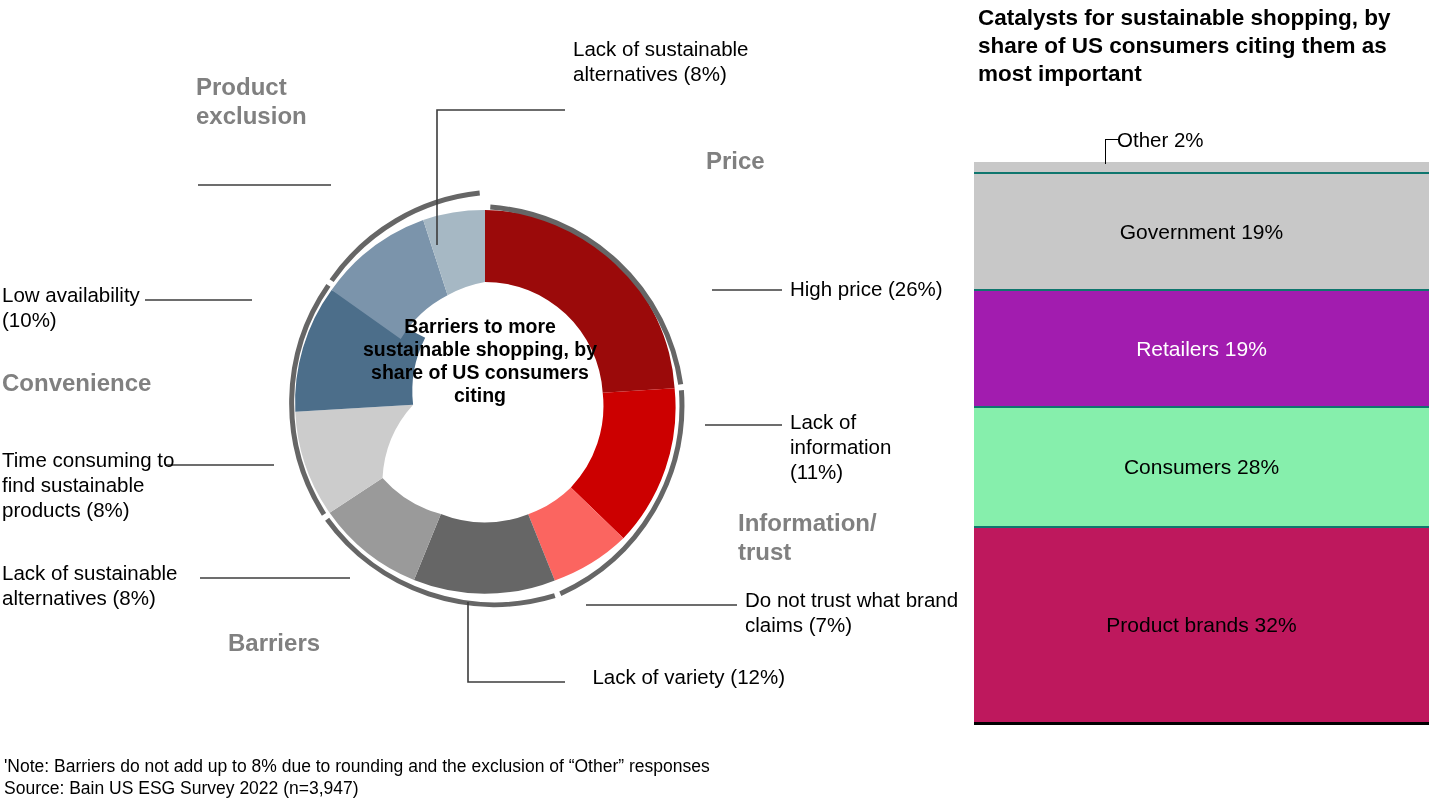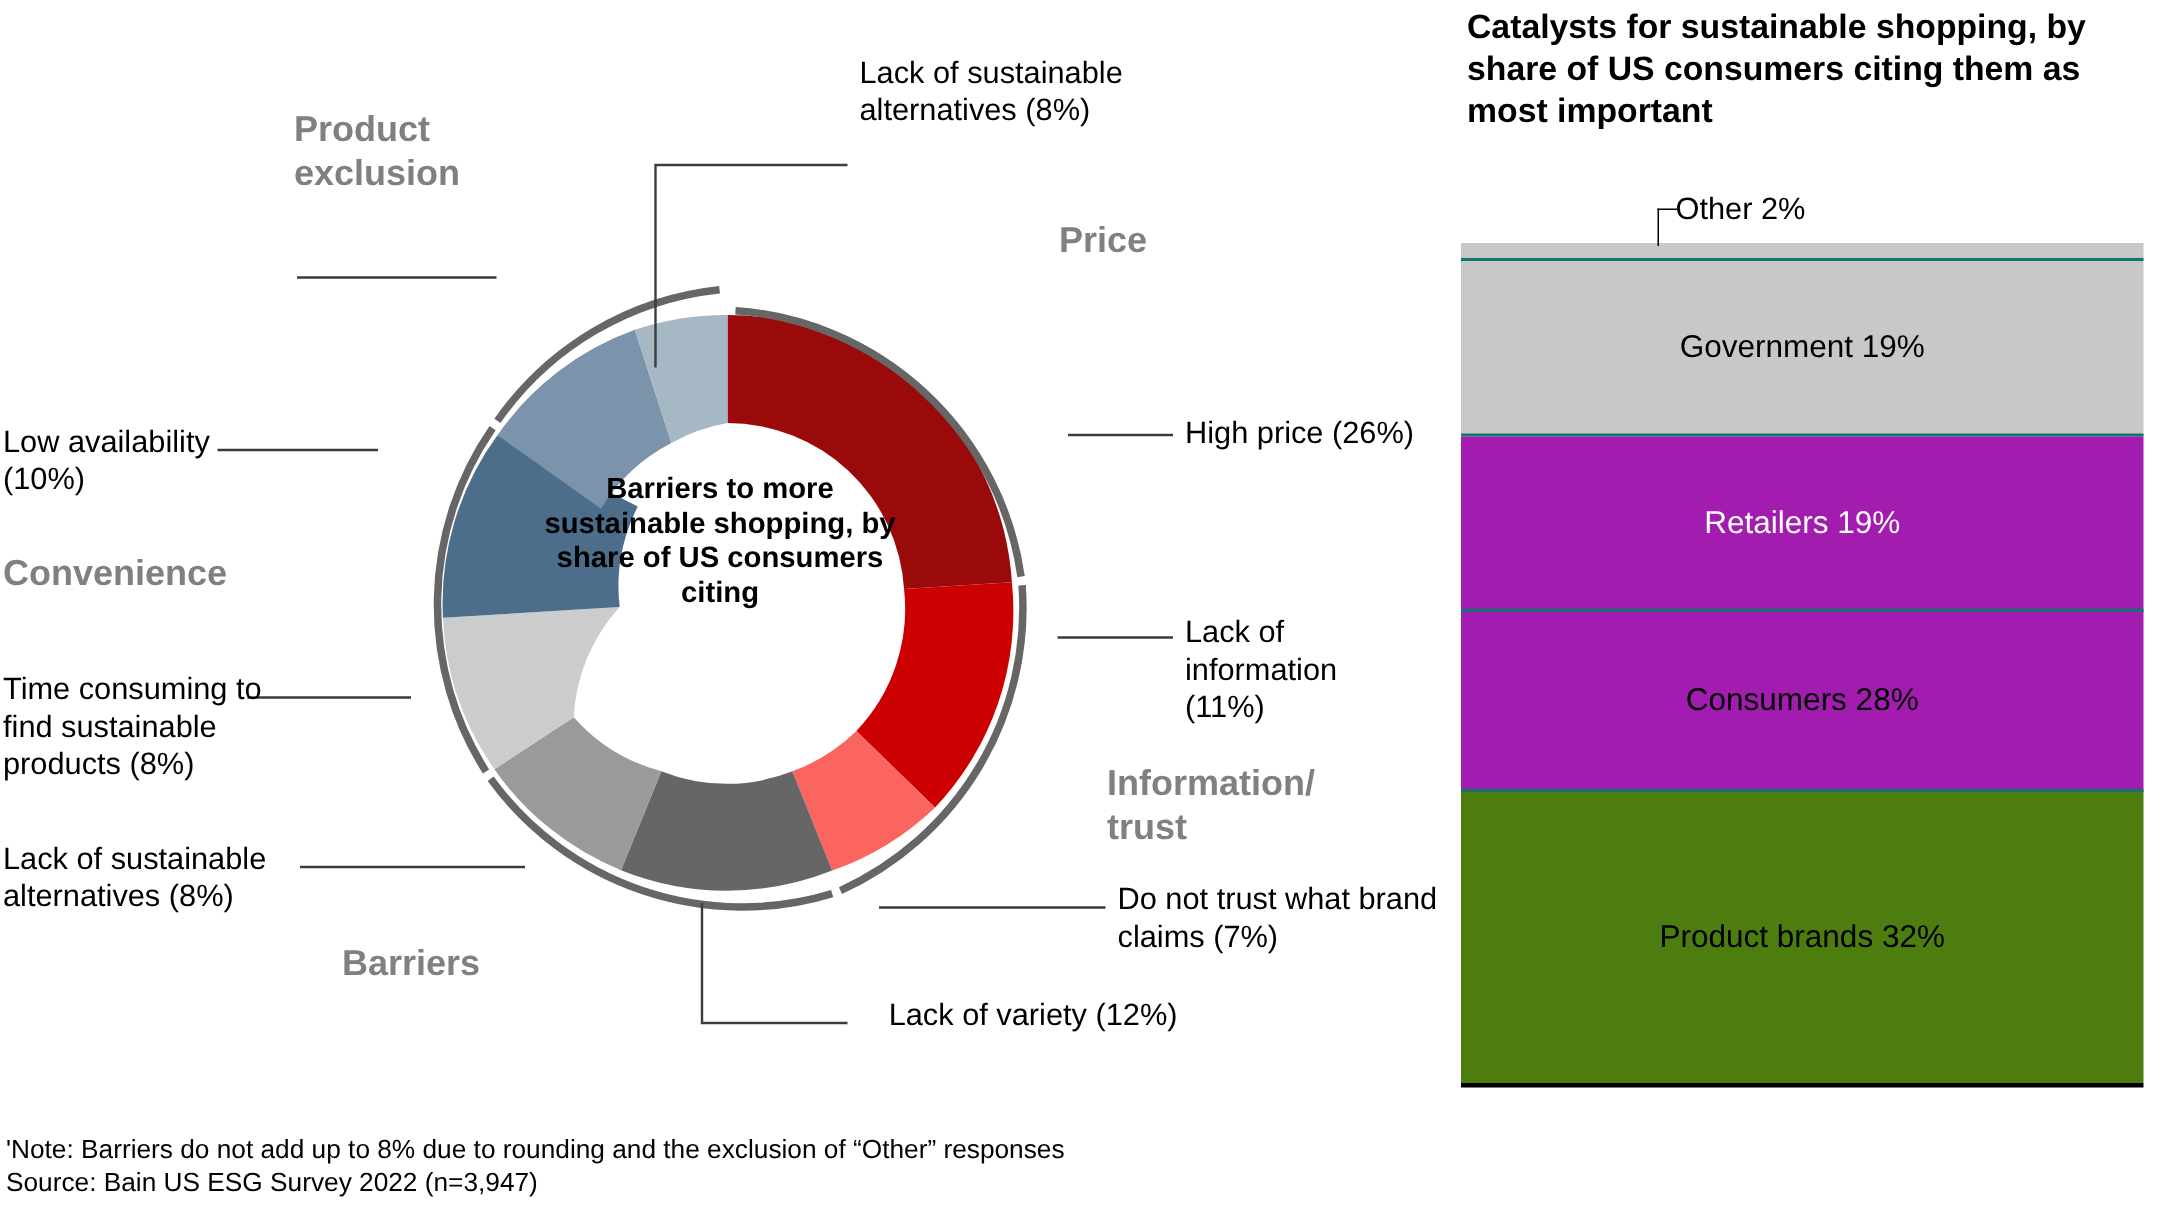--- a/index.html
+++ b/index.html
@@ -143,24 +143,24 @@
     <div id="bar-title">Catalysts for sustainable shopping, by share of US consumers citing them as most important</div>
 
     <div id="bar-stack">
       <div class="seg" style="flex:0 0 2.2%;background:#C8C8C8;"></div>
       <div class="seg" style="flex:0 0 20.9%;background:#C8C8C8;">
         <span>Government 19%</span>
       </div>
       <div class="seg" style="flex:0 0 20.9%;background:#a21caf;color:#ffffff;">
         <span>Retailers 19%</span>
       </div>
-      <div class="seg" style="flex:0 0 21.4%;background:#a21caf;">
+      <div class="seg" style="flex:0 0 21.4%;background:#86efac;">
         <span>Consumers 28%</span>
       </div>
-      <div class="seg" style="flex:1 1 auto;background:#4d7c0f;">
+      <div class="seg" style="flex:1 1 auto;background:#be185d;">
         <span>Product brands 32%</span>
       </div>
     </div>
     <div id="bar-baseline"></div>
   </div>
 
   <div id="other-leader"></div>
   <div id="other-callout">Other 2%</div>
 
   <div class="note" id="note1">'Note: Barriers do not add up to 8% due to rounding and the exclusion of “Other” responses</div>

